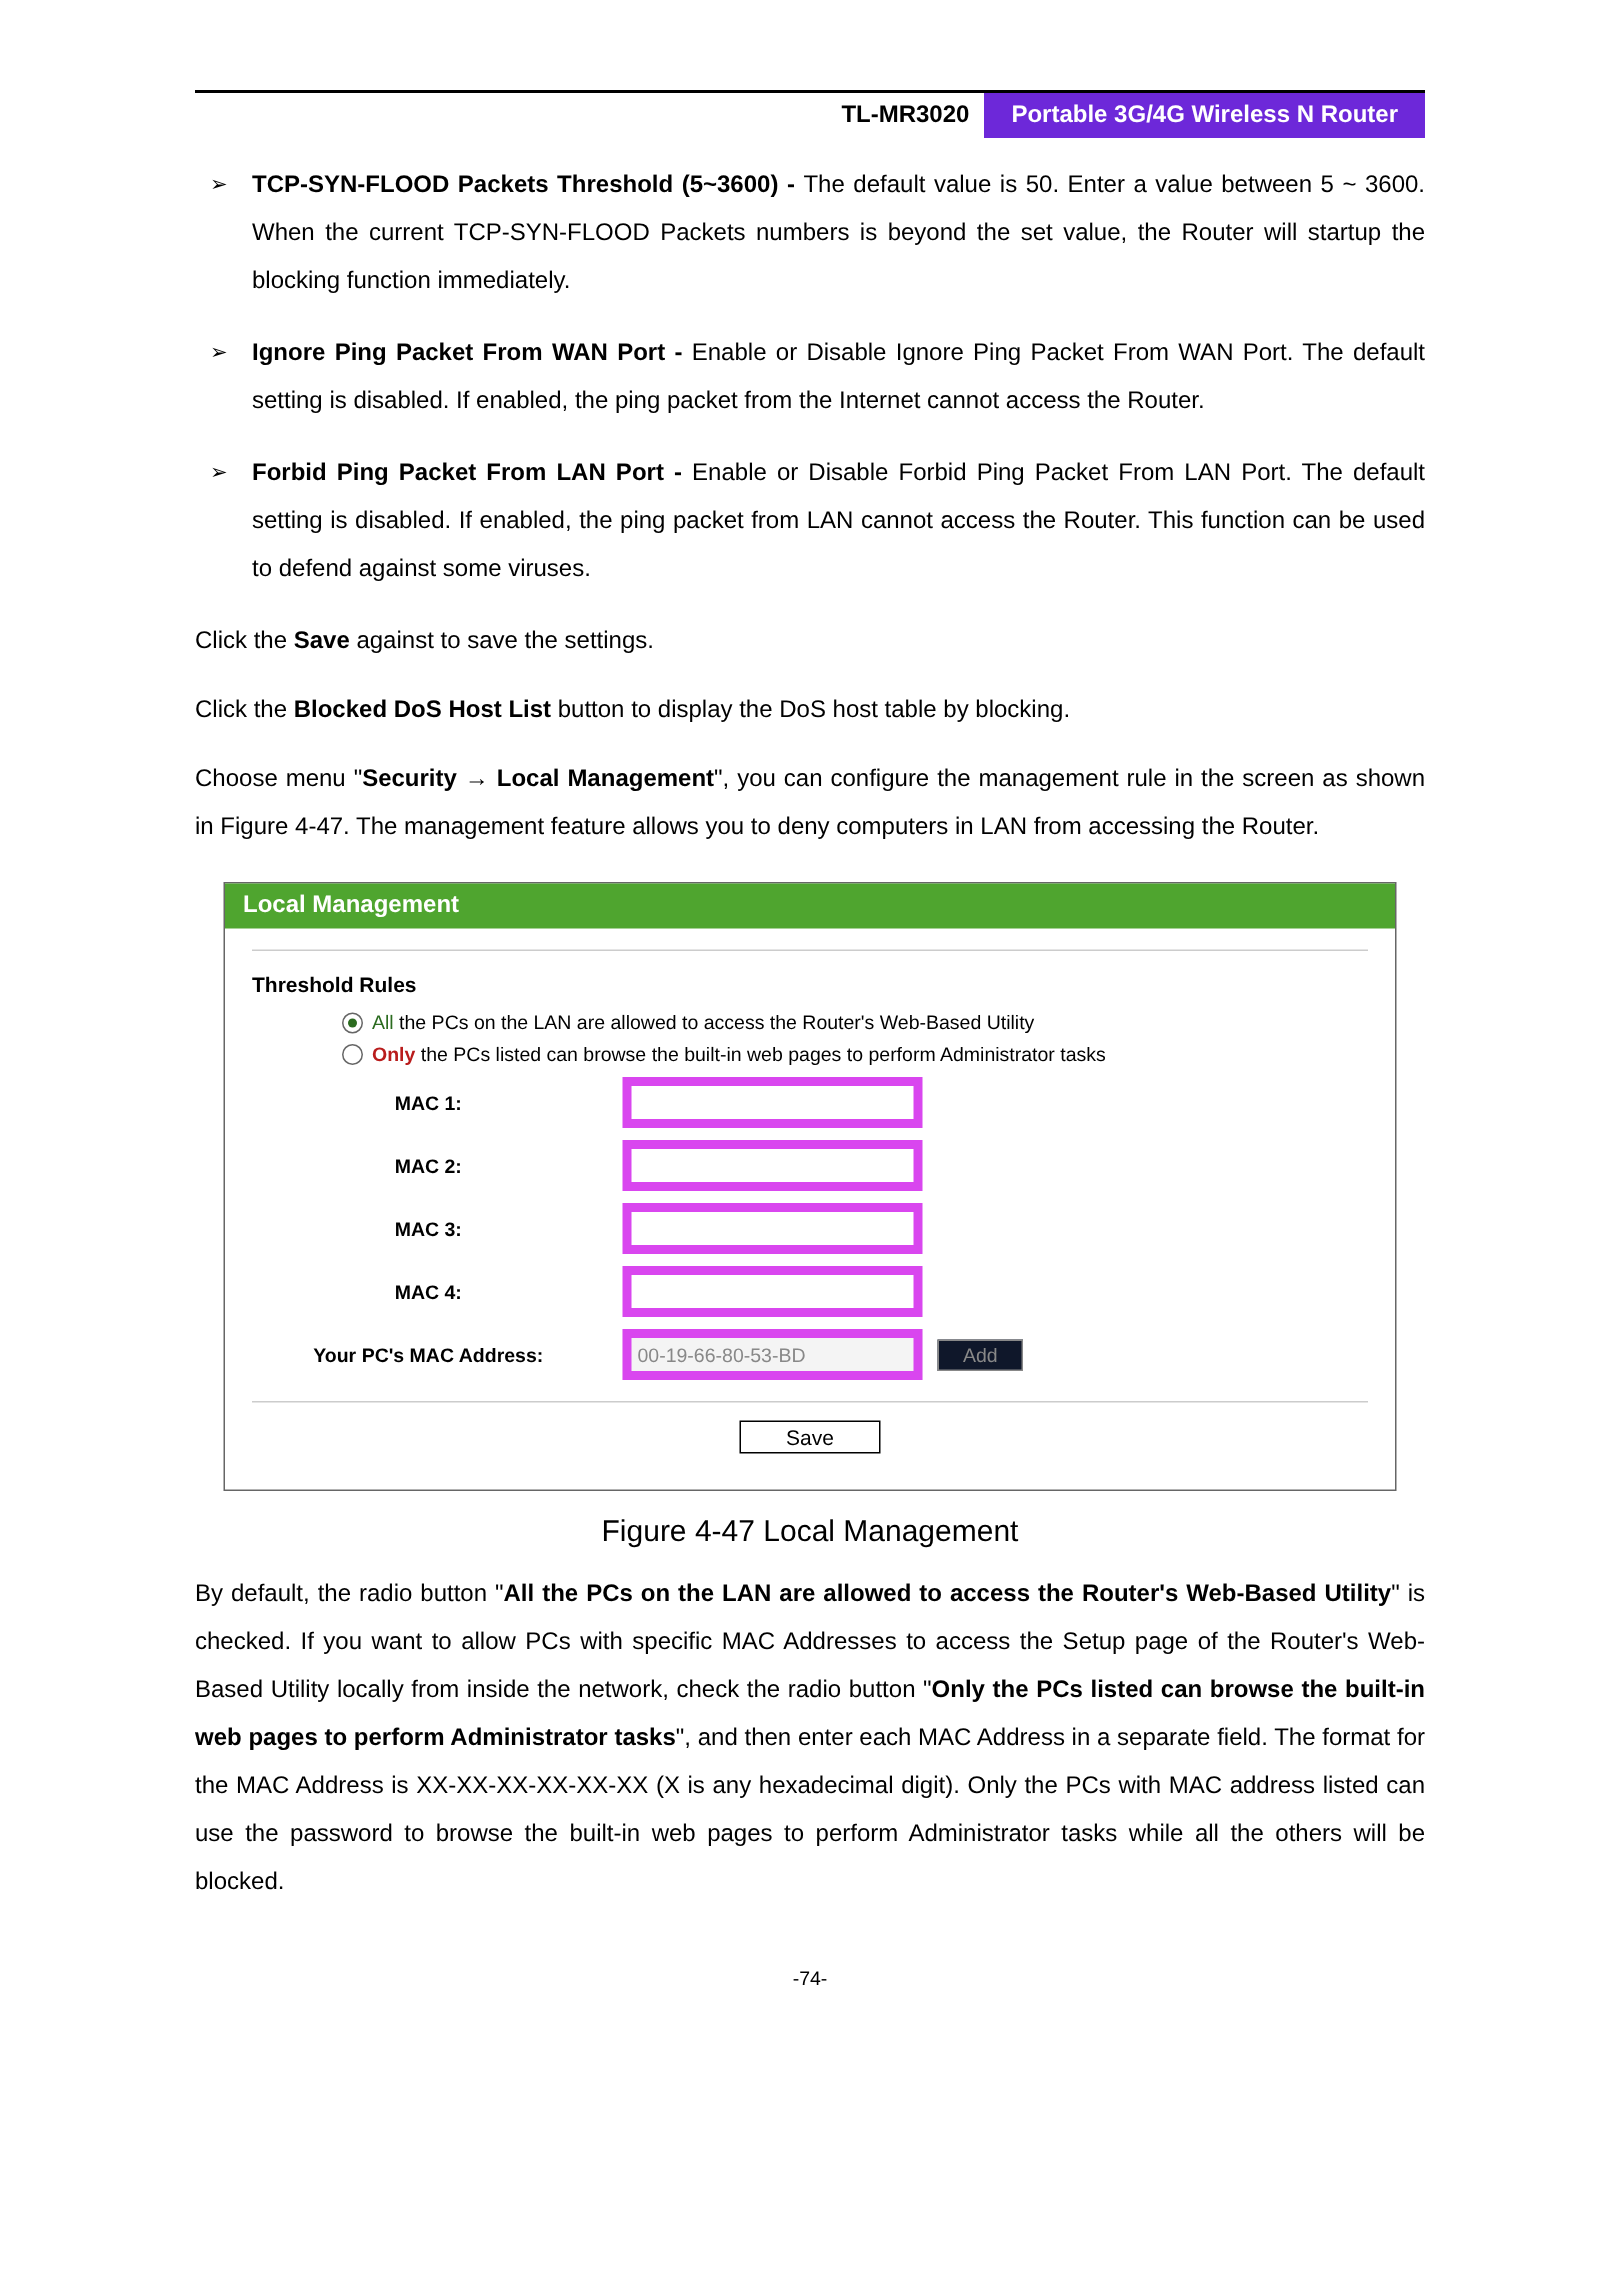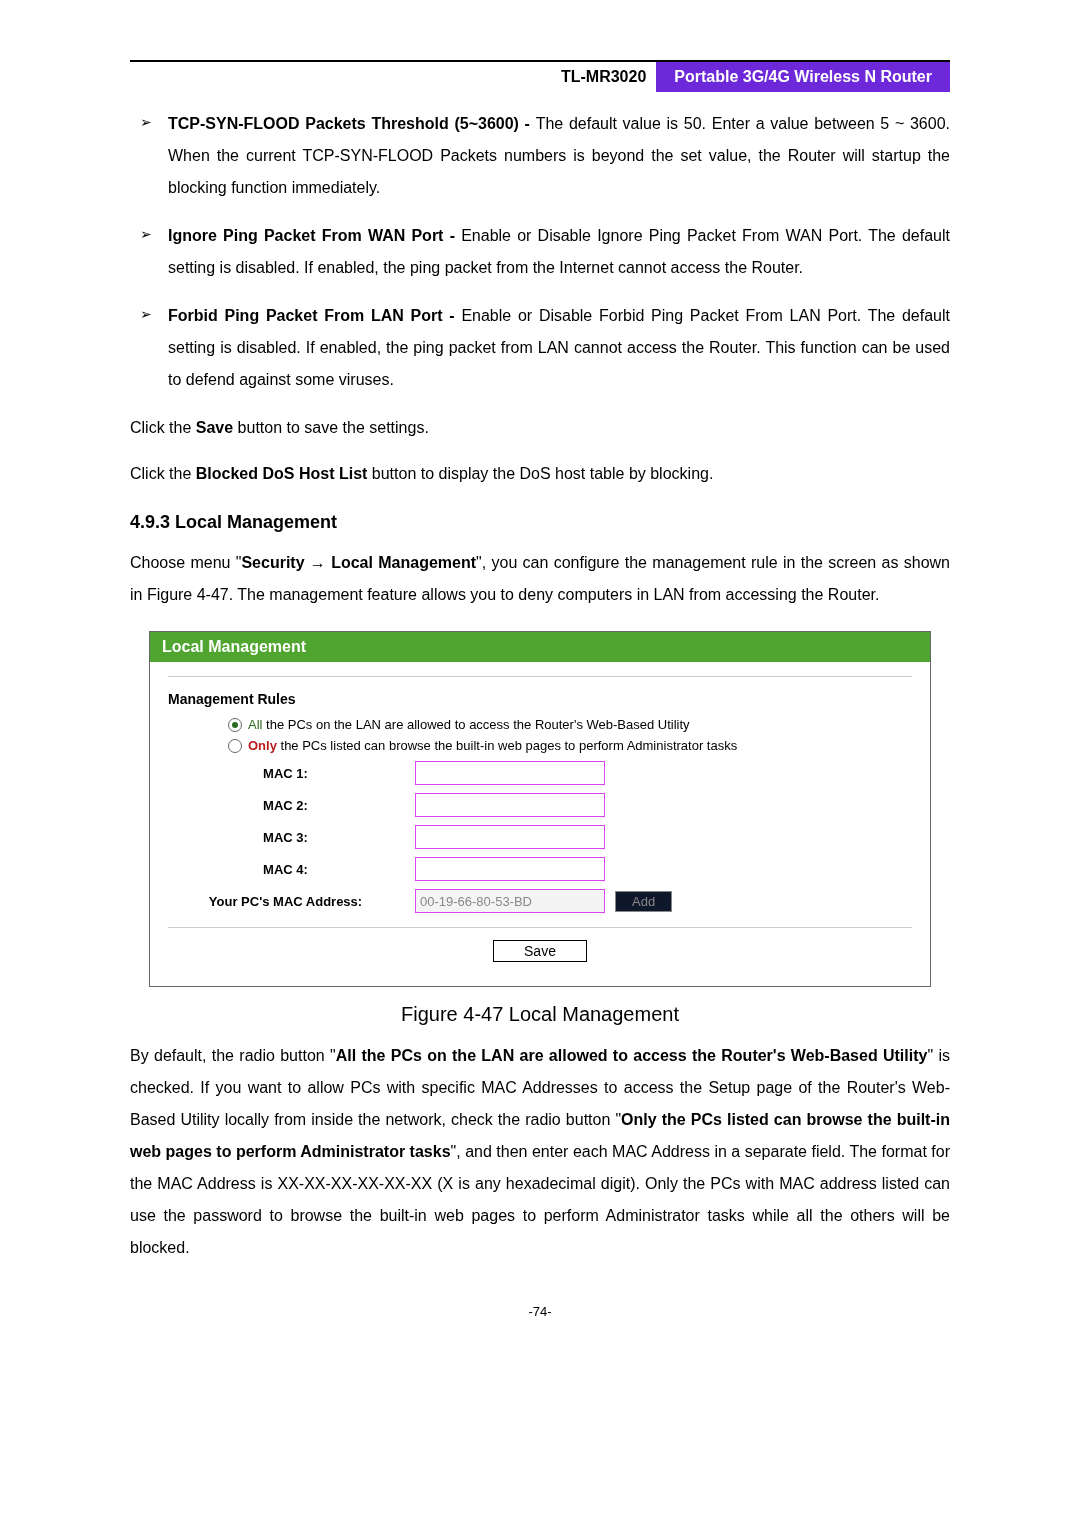--- a/index.html
+++ b/index.html
@@ -118,21 +118,21 @@
   .form-label {
     width: 235px;
     text-align: center;
     font-weight: bold;
     font-size: 13px;
     padding-right: 12px;
   }
   .text-input {
     width: 180px;
     height: 22px;
-    border: 1px solid #d946ef;
+    border: 6px solid #d946ef;
     background: #fff;
     font-size: 13px;
     padding: 0 4px;
     color: #777;
   }
   .text-input.ro {
     background: #f4f4f4;
     color: #888;
   }
   .btn {
@@ -195,38 +195,37 @@
   </div>
 
   <div class="bullet-block">
     <div class="bullet-icon">➢</div>
     <div class="bullet-text">
       <b>Forbid Ping Packet From LAN Port - </b><span>Enable or Disable Forbid Ping Packet From LAN Port. The default setting is disabled. If enabled, the ping packet from LAN cannot access the Router. This function can be used to defend against some viruses.</span>
     </div>
   </div>
 
   <div class="para">
-    <span>Click the </span><b>Save</b><span> button to save the settings.</span>
+    <span>Click the </span><b>Save</b><span> against to save the settings.</span>
   </div>
 
   <div class="para">
     <span>Click the </span><b>Blocked DoS Host List</b><span> button to display the DoS host table by blocking.</span>
   </div>
 
-  <div class="section-head">4.9.3    Local Management</div>
 
   <div class="para">
     <span>Choose menu "</span><b>Security</b><span>  →  </span><b>Local Management</b><span>", you can configure the management rule in the screen as shown in Figure 4-47. The management feature allows you to deny computers in LAN from accessing the Router.</span>
   </div>
 
   <div class="figure-wrap">
     <div class="panel-title">Local Management</div>
     <div class="panel-body">
       <hr style="border:none;border-top:1px solid #ccc;margin:0 0 6px 0">
-      <div class="panel-sub">Management Rules</div>
+      <div class="panel-sub">Threshold Rules</div>
 
       <div class="radio-row">
         <span class="radio-dot selected"></span>
         <span><span class="opt-all">All</span><span> the PCs on the LAN are allowed to access the Router's Web-Based Utility</span></span>
       </div>
 
       <div class="radio-row">
         <span class="radio-dot"></span>
         <span><span class="opt-only">Only</span><span> the PCs listed can browse the built-in web pages to perform Administrator tasks</span></span>
       </div>

